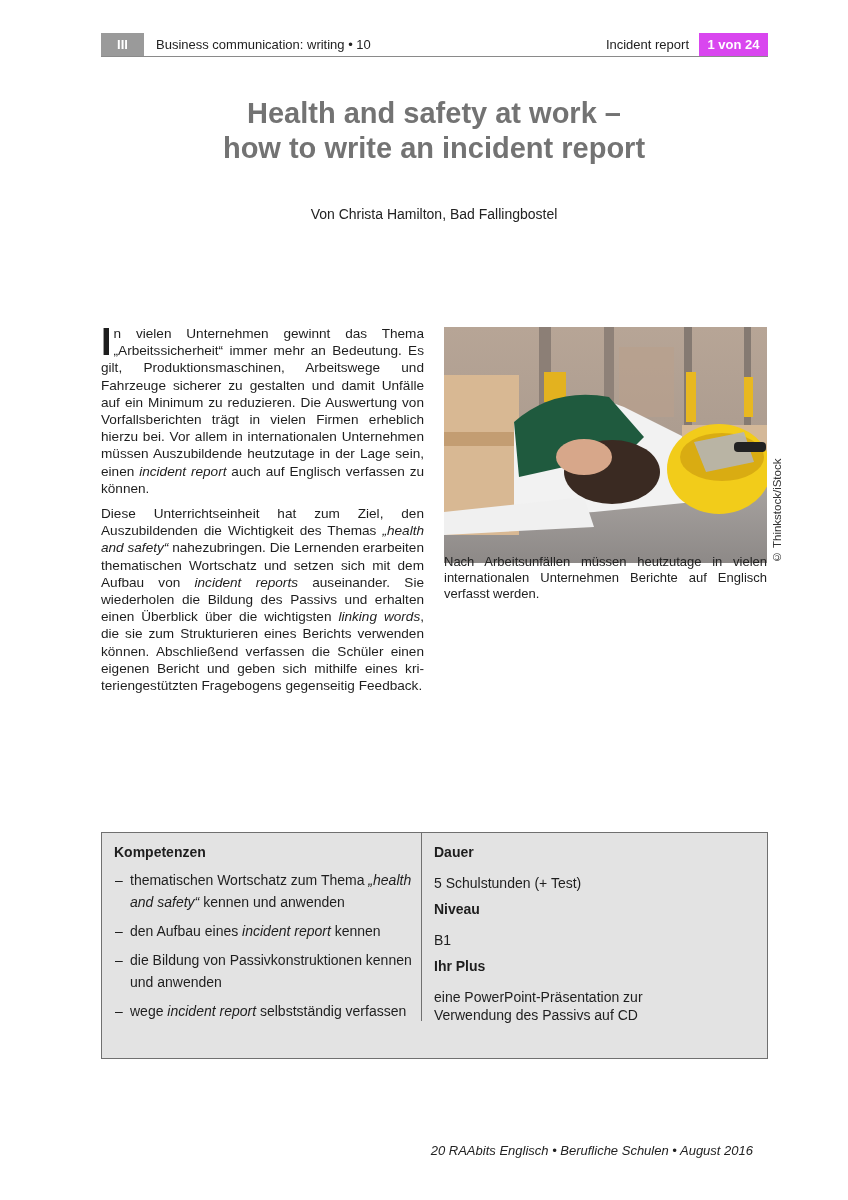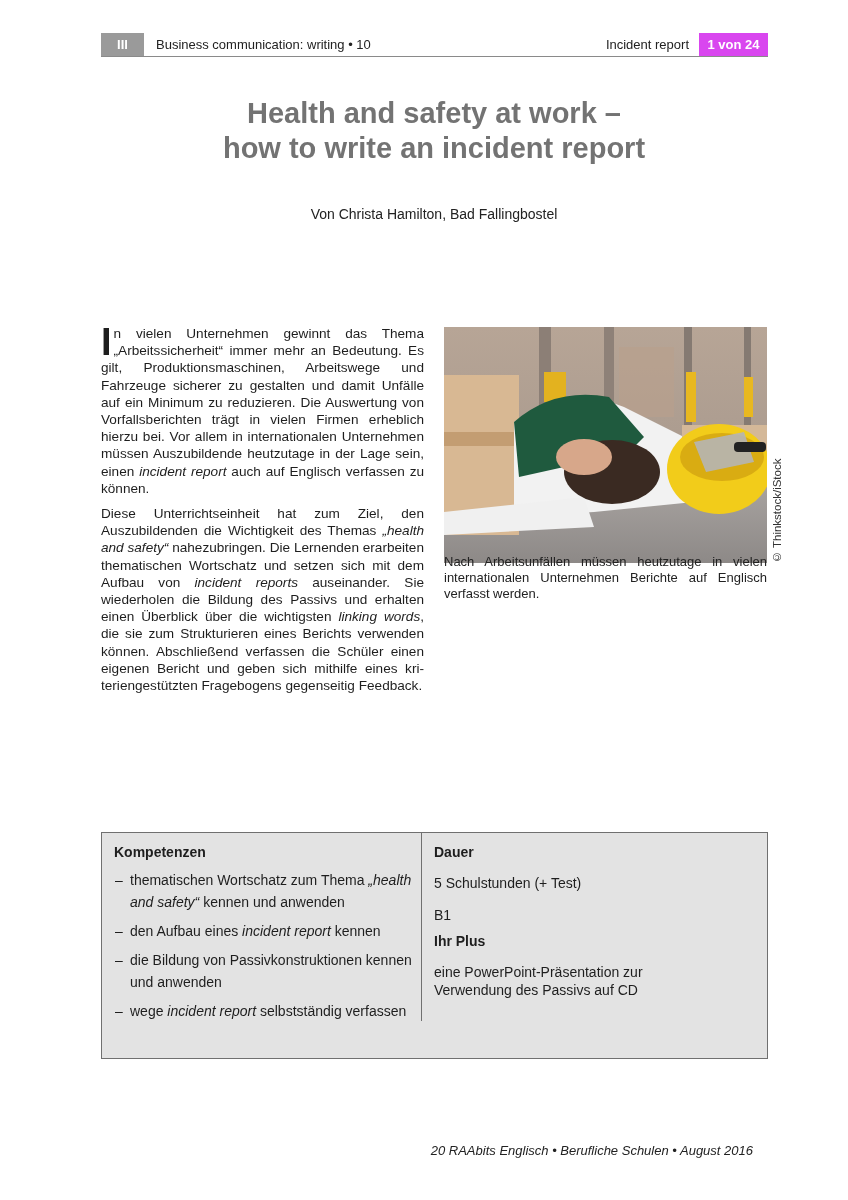--- a/index.html
+++ b/index.html
@@ -132,20 +132,21 @@
       <ul class="ul">
         <li class="li"><span>thematischen Wortschatz zum Thema </span><em>„health and safety“</em><span> kennen und anwenden</span></li>
         <li class="li"><span>den Aufbau eines </span><em>incident report</em><span> kennen</span></li>
         <li class="li"><span>die Bildung von Passivkonstruktionen kennen und anwenden</span></li>
         <li class="li"><span>wege </span><em>incident report</em><span> selbstständig verfassen</span></li>
       </ul>
     </div>
     <div class="box-right">
       <div class="lbl">Dauer</div>
       <div class="val">5 Schulstunden (+ Test)</div>
+      <div class="lbl">Niveau</div>
       <div class="val">B1</div>
       <div class="lbl">Ihr Plus</div>
       <div class="val" style="width:240px">eine PowerPoint-Präsentation zur Verwendung des Passivs auf CD</div>
     </div>
   </div>
 </div>
 
 <div class="footer">20  RAAbits Englisch  •  Berufliche Schulen  •  August 2016</div>
 
 </body></html>

